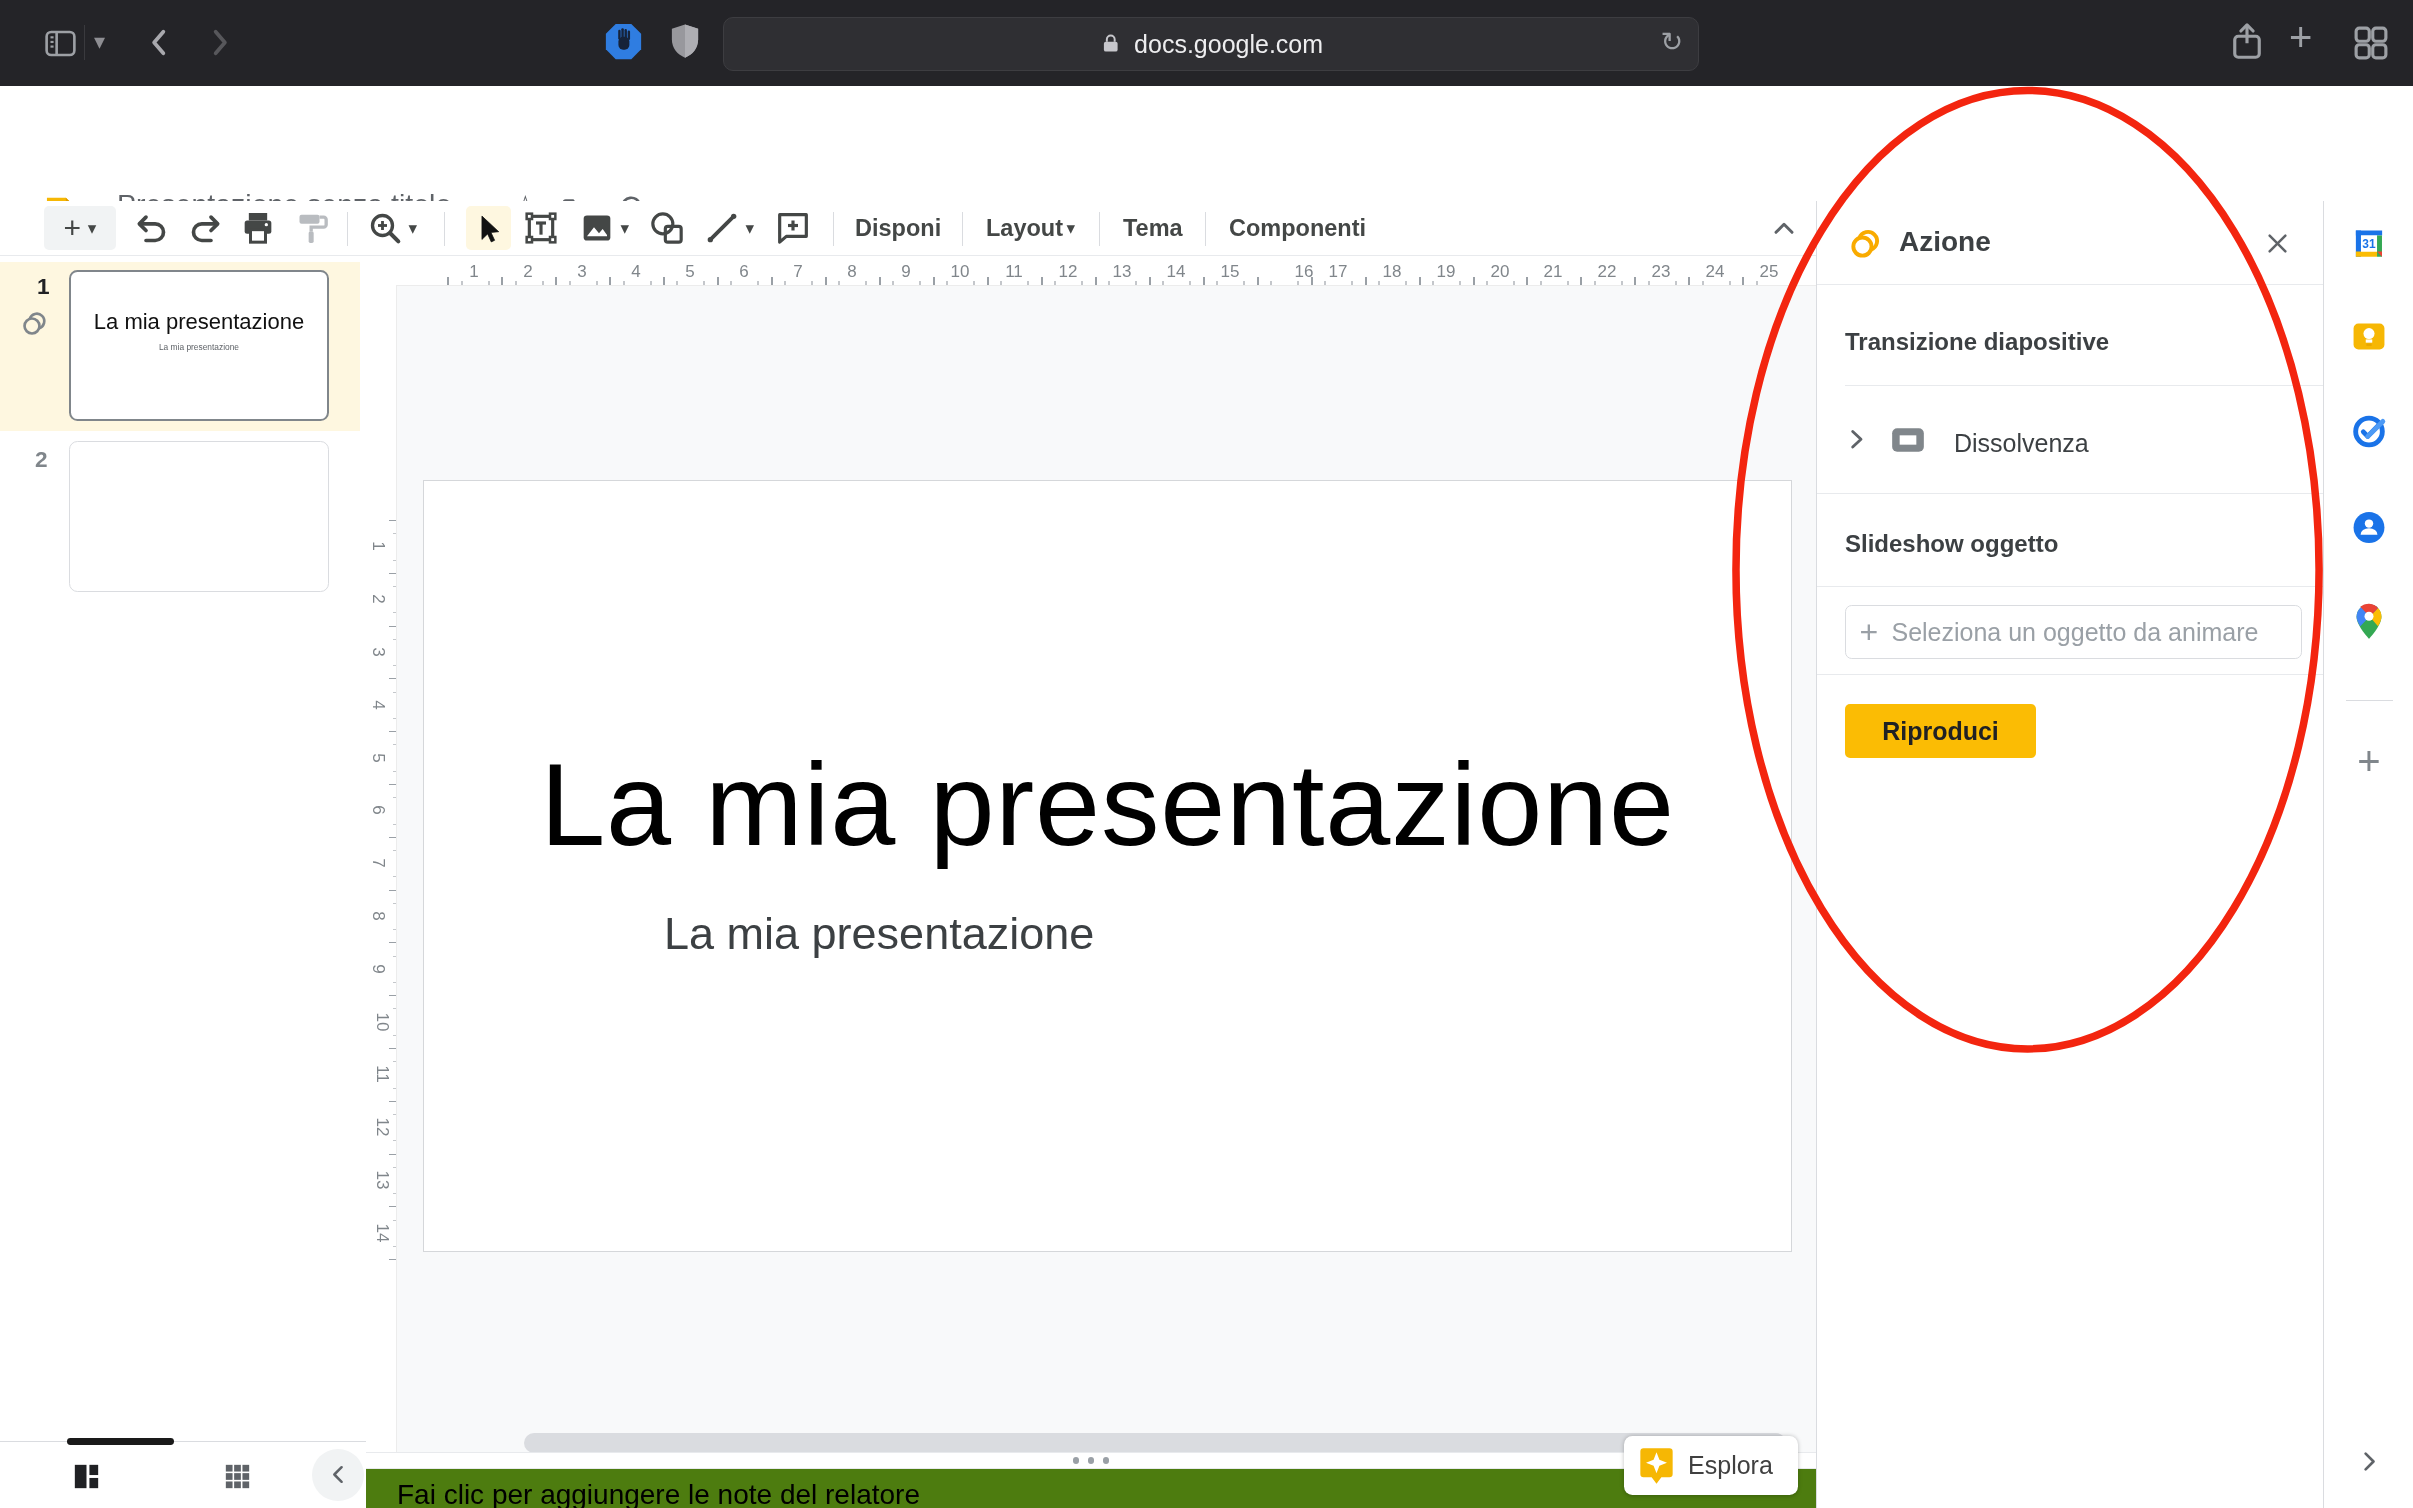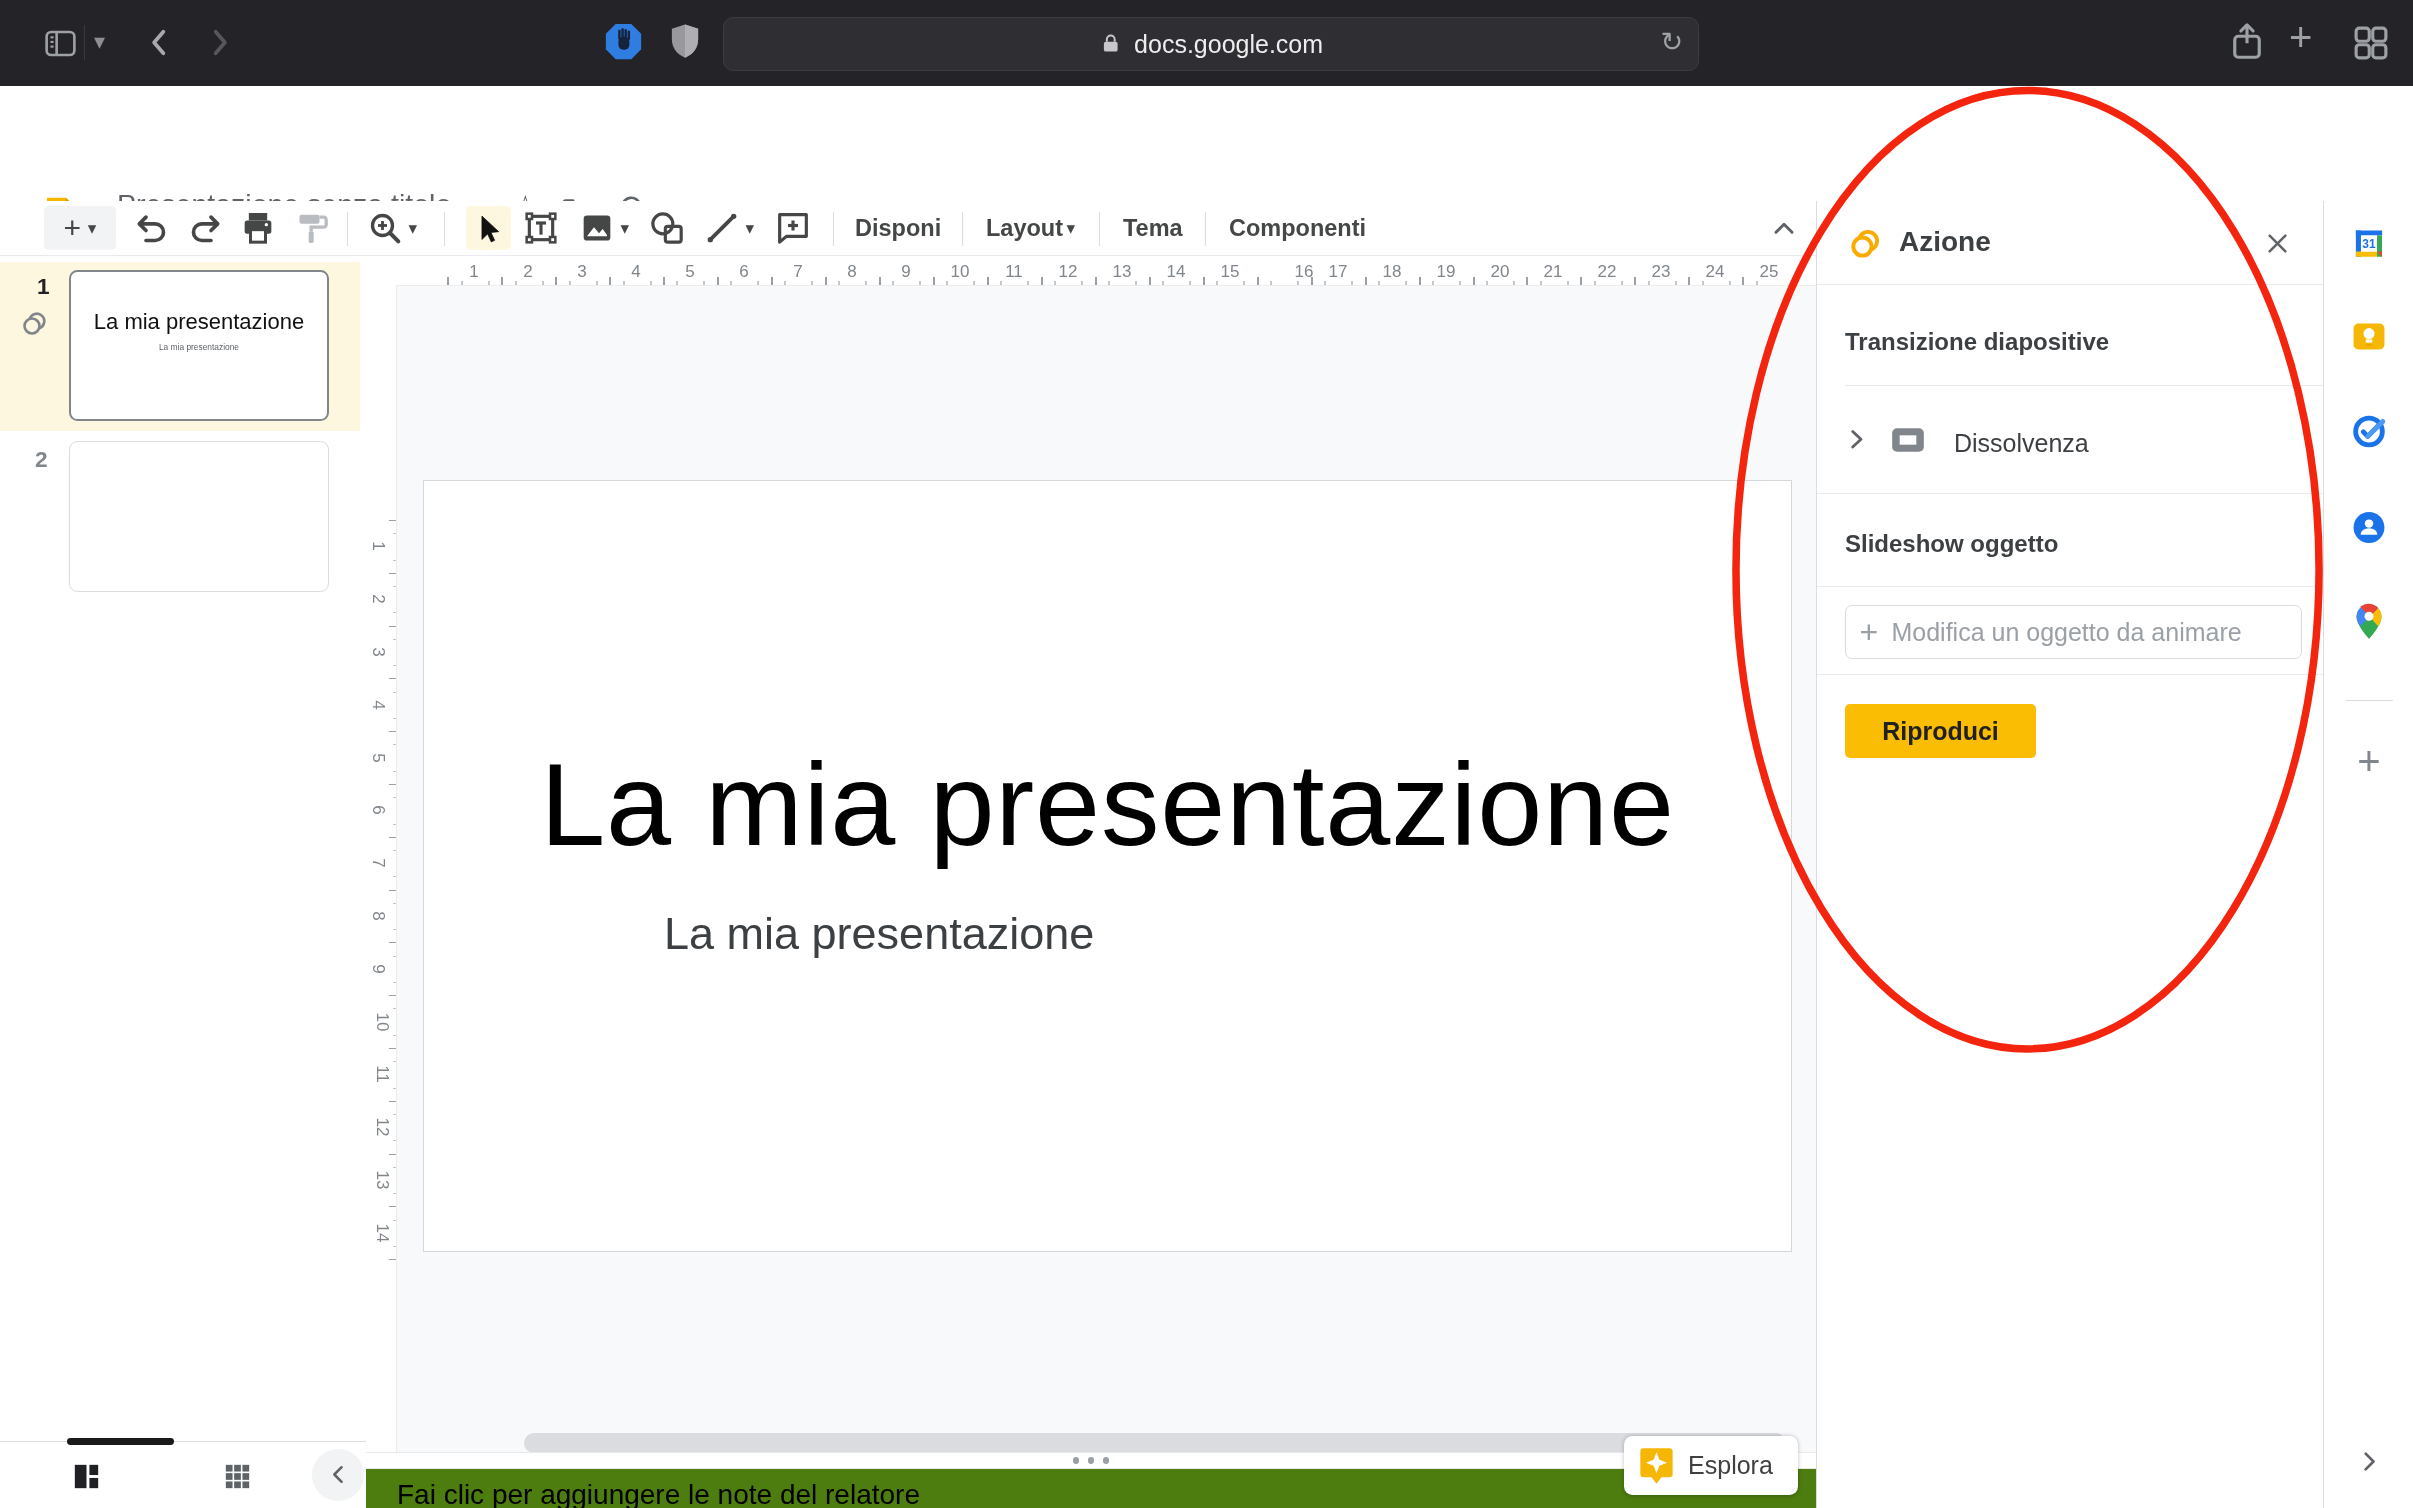--- a/index.html
+++ b/index.html
@@ -667,21 +667,21 @@
             <rect x="7" y="9.2" width="10" height="5.6" fill="#fff"></rect>
           </svg>
       </span>
       <span id="dissolve-label">Dissolvenza</span>
     </div>
     <div id="div-full-1"></div>
     <span class="panel-sec-label" id="sec-animations">Slideshow oggetto</span>
     <div id="div-full-2"></div>
     <div id="select-object">
       <span class="p">+</span>
-      <span class="lbl">Modifica un oggetto da animare</span>
+      <span class="lbl">Seleziona un oggetto da animare</span>
     </div>
     <div id="div-full-3"></div>
     <div id="play-btn">
       <span class="lbl">Riproduci</span>
     </div>
   </div>
 
   <div class="abs" id="side-rail">
     <div class="rail-icon" style="top:25px;">
       <svg width="35" height="35" viewBox="0 0 24 24">

